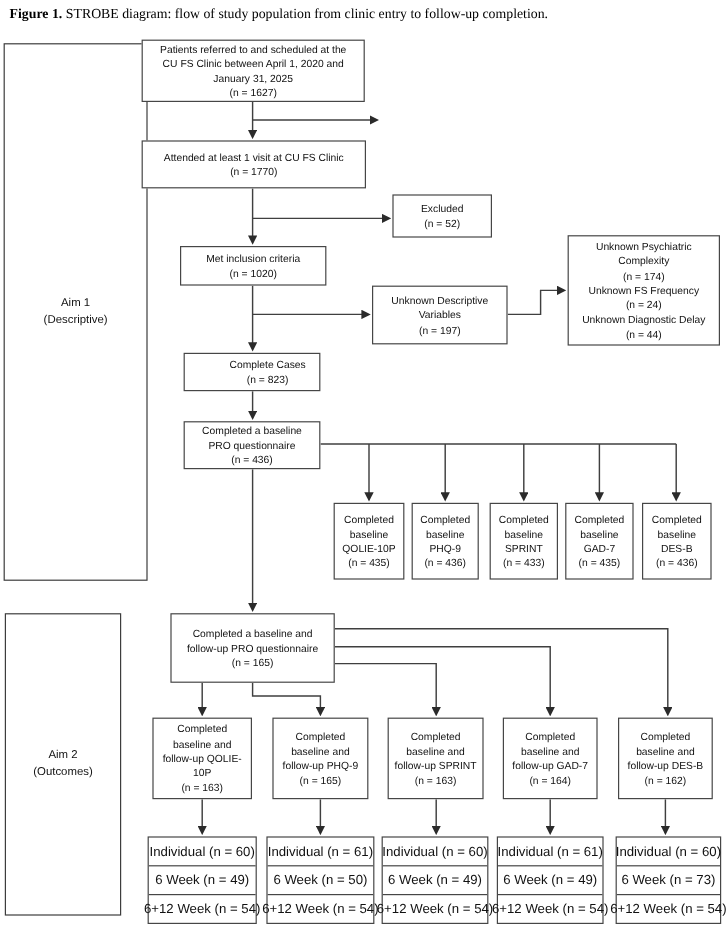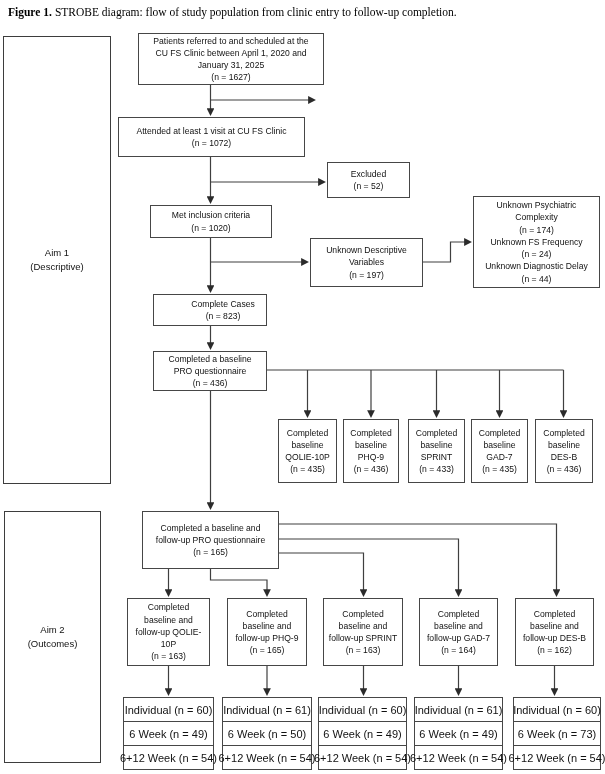--- a/index.html
+++ b/index.html
@@ -85,31 +85,31 @@
     <line x1="168.5" y1="569" x2="168.5" y2="595" marker-end="url(#arr)"></line>
     <polyline points="210.5,569 210.5,580 267,580 267,595" marker-end="url(#arr)"></polyline>
 
     <line x1="168.5" y1="666" x2="168.5" y2="694" marker-end="url(#arr)"></line>
     <line x1="267" y1="666" x2="267" y2="694" marker-end="url(#arr)"></line>
     <line x1="363.5" y1="666" x2="363.5" y2="694" marker-end="url(#arr)"></line>
     <line x1="458.5" y1="666" x2="458.5" y2="694" marker-end="url(#arr)"></line>
     <line x1="554.5" y1="666" x2="554.5" y2="694" marker-end="url(#arr)"></line>
   </svg>
 
-  <div class="aimbox" style="left:3px; top:36px; width:108px; height:448px;">Aim 1
+  <div class="aimbox" style="left:3px; top:36px; width:120px; height:448px;">Aim 1
 (Descriptive)</div>
   <div class="aimbox" style="left:4px; top:511px; width:97px; height:252px;">Aim 2
 (Outcomes)</div>
 
-  <div class="fbox" style="left:118px; top:33px; width:186px; height:52px;margin-left:20px;">Patients referred to and scheduled at the
+  <div class="fbox" style="left:118px; top:33px; width:186px; height:52px;">Patients referred to and scheduled at the
 CU FS Clinic between April 1, 2020 and
 January 31, 2025
 (n = 1627)</div>
   <div class="fbox" style="left:118px; top:117px; width:187px; height:40px;">Attended at least 1 visit at CU FS Clinic
-(n = 1072)</div>
+(n = 1770)</div>
   <div class="fbox" style="left:327px; top:162px; width:83px; height:36px;">Excluded
 (n = 52)</div>
   <div class="fbox" style="left:150px; top:205px; width:122px; height:33px;">Met inclusion criteria
 (n = 1020)</div>
   <div class="fbox" style="left:310px; top:238px; width:113px; height:49px;">Unknown Descriptive
 Variables
 (n = 197)</div>
   <div class="fbox" style="left:473px; top:196px; width:127px; height:92px;">Unknown Psychiatric
 Complexity
 (n = 174)

